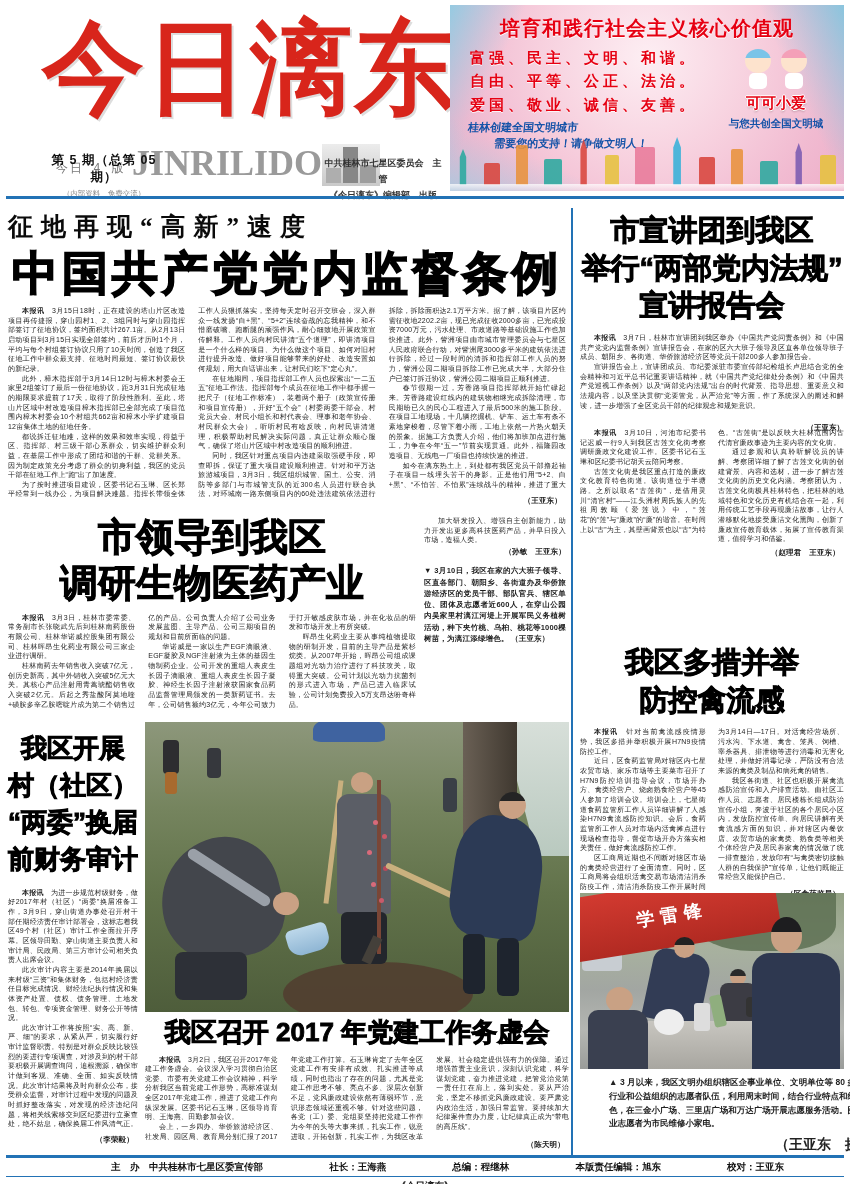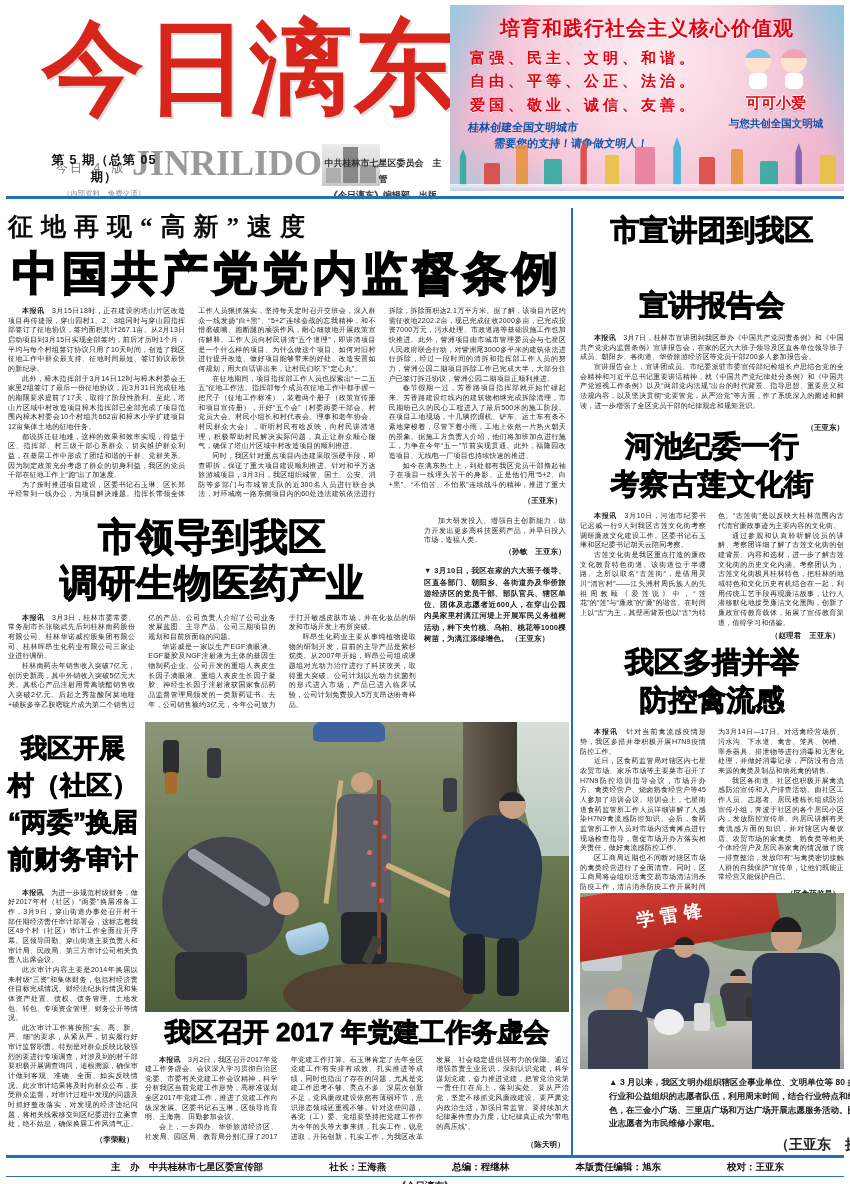--- a/index.html
+++ b/index.html
@@ -308,35 +308,31 @@
       <p class="para">会上，一乡四办、华侨旅游经济区、社发局、园区局、教育局分别汇报了2017年党建工作打算。石玉琳肯定了去年全区党建工作有安排有成效、扎实推进等成绩，同时也指出了存在的问题，尤其是党建工作思考不够、亮点不多、深层次创新不足，党风廉政建设依然有薄弱环节，意识形态领域还重视不够。针对这些问题，各党（工）委、党组要坚持把党建工作作为今年的头等大事来抓，扎实工作，锐意进取，开拓创新，扎实工作，为我区改革发展、社会稳定提供强有力的保障。通过增强首责主业意识，深刻认识党建，科学谋划党建，奋力推进党建，把管党治党第一责任扛在肩上，落到实处。要从严治党，坚定不移抓党风廉政建设。要严肃党内政治生活，加强日常监管。要持续加大纪律案件查办力度，让纪律真正成为“带电的高压线”。</p>
       <span class="abs-byline">（陈天明）</span>
     </div>
   </div>
 
   <div class="vdiv"></div>
 
   <div class="b1">
     <h2 class="h-blk">
       <span>市宣讲团到我区</span><br>
-      <br>
+      <span>举行“两部党内法规”</span><br>
       <span>宣讲报告会</span>
     </h2>
     <div class="b1-body bodytxt">
       <p class="para"><b class="lead">本报讯　</b><span>3月7日，桂林市宣讲团到我区举办《中国共产党问责条例》和《中国共产党党内监督条例》宣讲报告会，在家的区六大班子领导及区直各单位领导班子成员、朝阳乡、各街道、华侨旅游经济区等党员干部200多人参加报告会。</span></p>
       <p class="para">宣讲报告会上，宣讲团成员、市纪委派驻市委宣传部纪检组长卢思结合党的全会精神和习近平总书记重要讲话精神，就《中国共产党纪律处分条例》和《中国共产党巡视工作条例》以及“两部党内法规”出台的时代背景、指导思想、重要意义和法规内容，以及坚决贯彻“党要管党，从严治党”等方面，作了系统深入的阐述和解读，进一步增强了全区党员干部的纪律观念和规矩意识。</p>
     </div>
     <p class="byline">（王亚东）</p>
   </div>
 
   <div class="b2">
-    <h2 class="h-blk">
-      <span>河池纪委一行</span><br>
-      <span>考察古莲文化街</span>
-    </h2>
     <div class="b2-body bodytxt cols2">
       <p class="para"><b class="lead">本报讯　</b><span>3月10日，河池市纪委书记迟威一行9人到我区古莲文化街考察调研廉政文化建设工作。区委书记石玉琳和区纪委书记胡天云陪同考察。</span></p>
       <p class="para">古莲文化街是我区重点打造的廉政文化教育特色街道。该街道位于半塘路。之所以取名“古莲街”，是借用灵川“清官村”——江头洲村周氏族人的先祖周敦颐《爱莲说》中，“莲花”的“莲”与“廉政”的“廉”的谐音。在时间上以“古”为主，其壁画背景也以“古”为特色。“古莲街”是以反映大桂林范围内古代清官廉政事迹为主要内容的文化街。</p>
       <p class="para">通过参观和认真聆听解说员的讲解、考察团详细了解了古莲文化街的创建背景、内容和选材，进一步了解古莲文化街的历史文化内涵。考察团认为，古莲文化街极具桂林特色，把桂林的地域特色和文化历史有机结合在一起，利用传统工艺手段再现廉洁故事，让行人潜移默化地接受廉洁文化熏陶，创新了廉政宣传教育载体，拓展了宣传教育渠道，值得学习和借鉴。</p>
       <span class="abs-byline">（赵理君　王亚东）</span>
     </div>
   </div>
 
   <div class="b3">
     <h2 class="h-blk">

